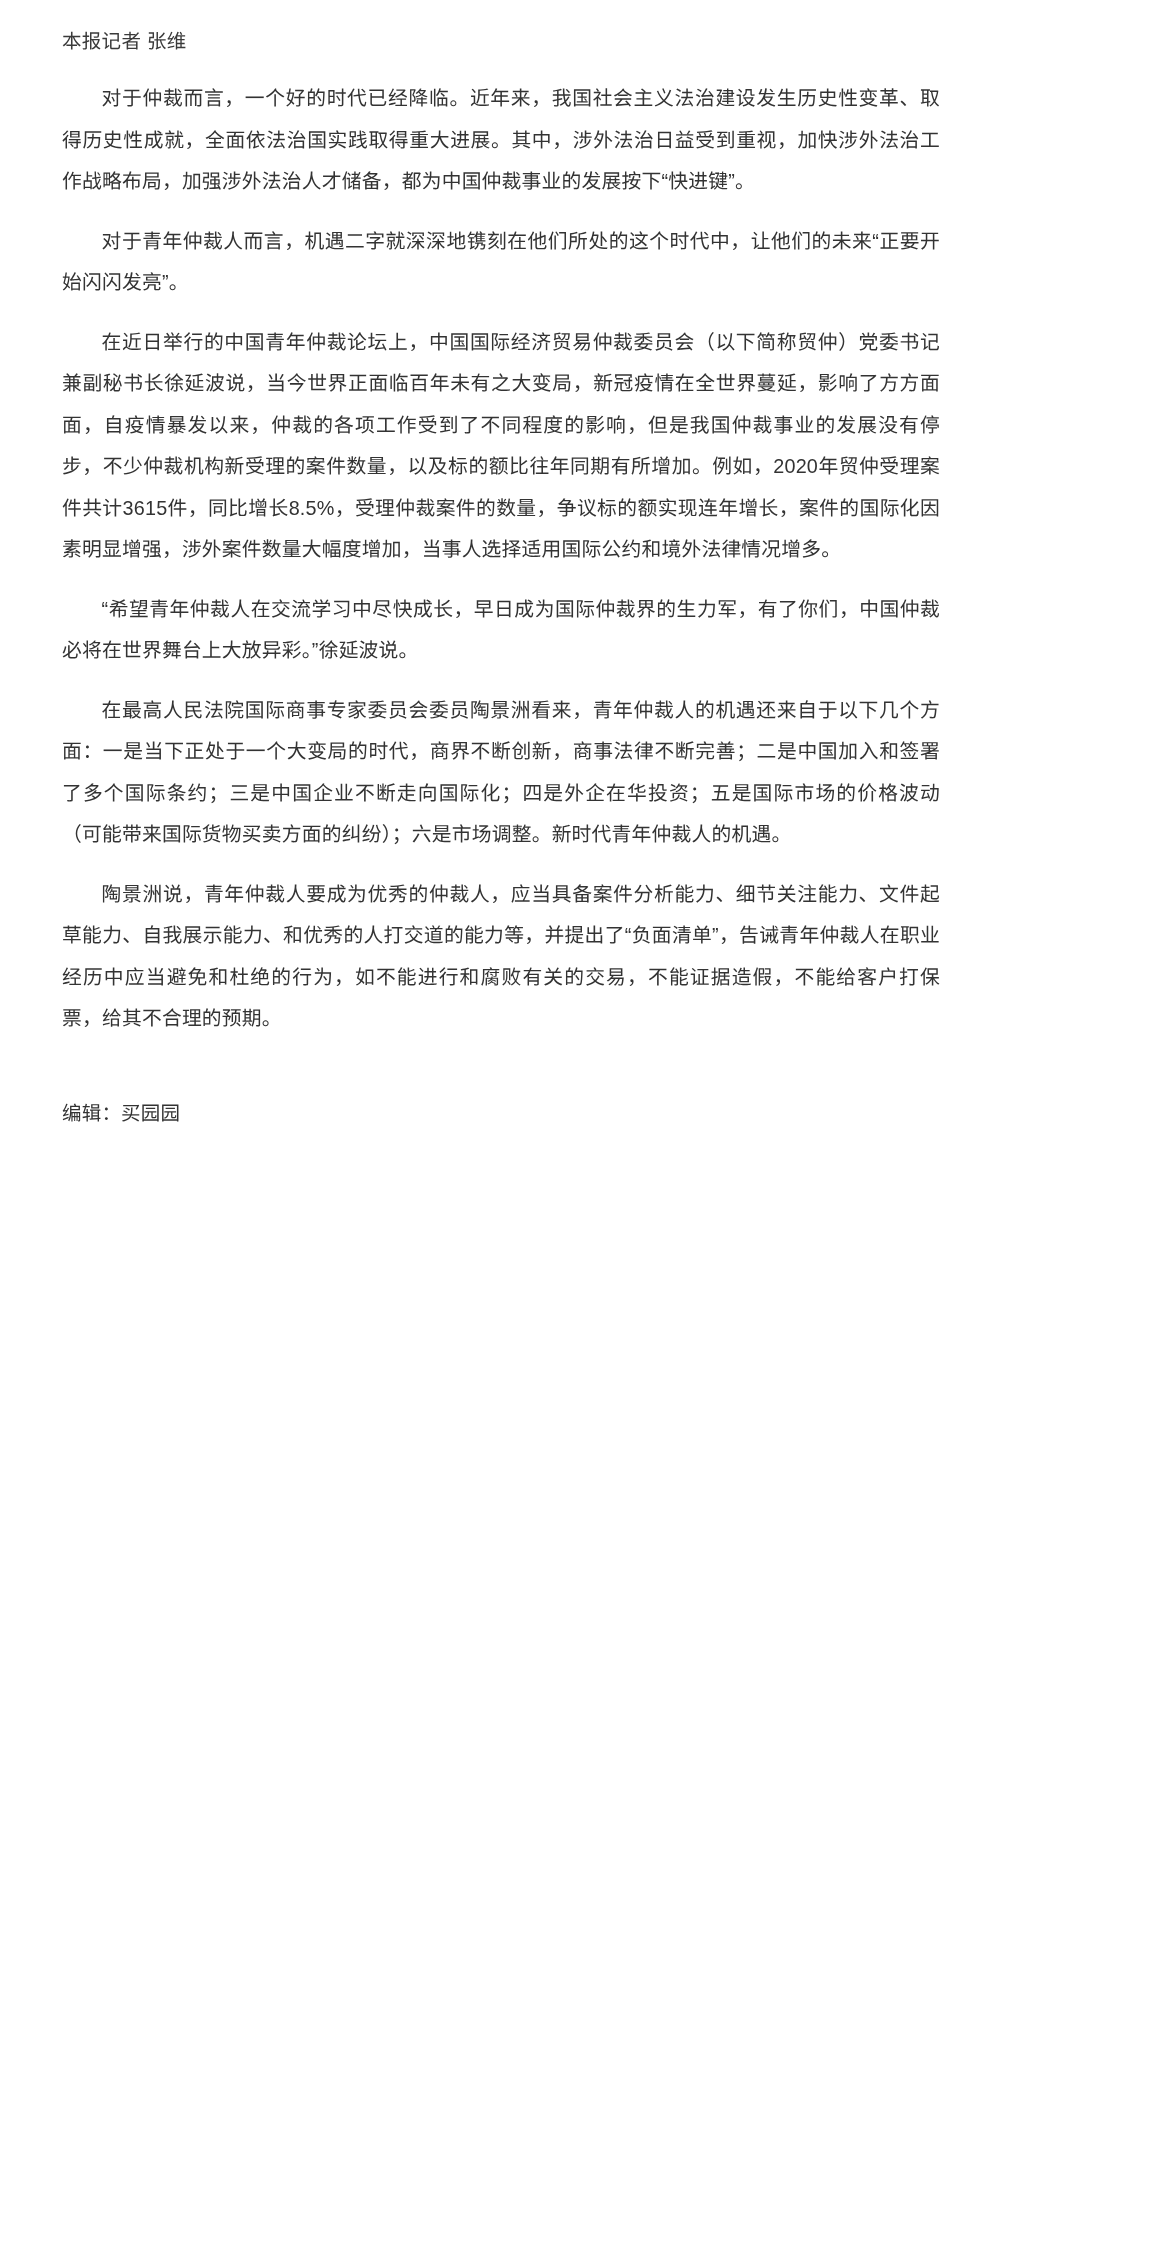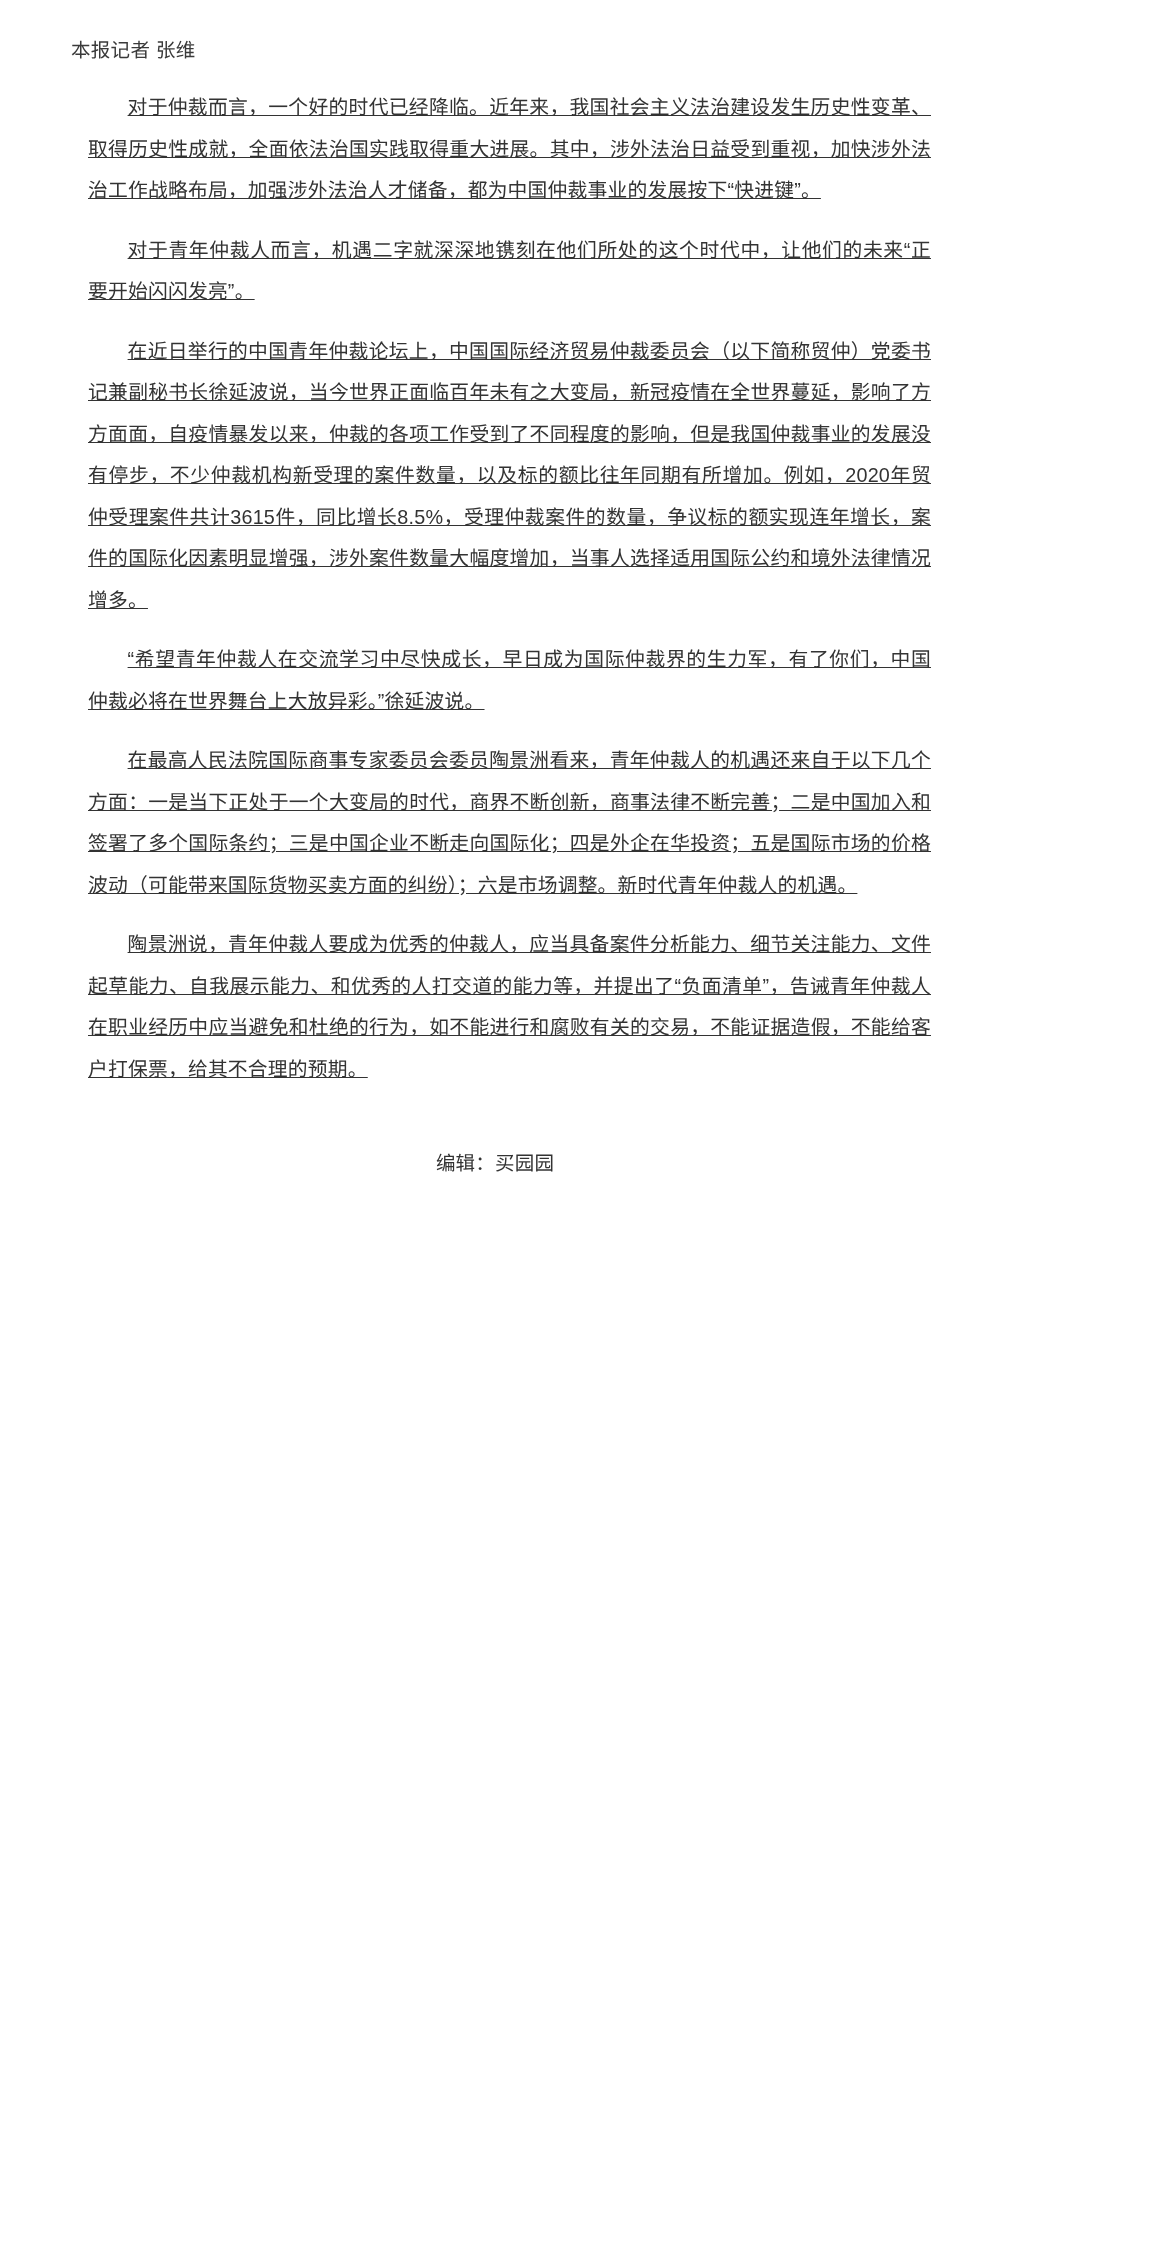--- a/index.html
+++ b/index.html
@@ -13,55 +13,54 @@
     min-height: 2262px;
     font-family: "Liberation Sans", "DejaVu Sans", sans-serif;
     color: #333333;
     -webkit-font-smoothing: antialiased;
   }
   .page {
     width: 978px;
     min-height: 2262px;
     box-sizing: border-box;
     background: #ffffff;
-    padding: 9px;
+    padding: 0;
     position: relative;
   }
   .article {
     box-sizing: border-box;
     padding: 14px 38px 0 62px;
   }
   .byline {
     font-size: 19.5px;
     line-height: 30px;
     color: #3a3a3a;
     letter-spacing: 0.3px;
     margin: 12px 0 22px 0;
     text-align: left;
   }
   .body-text p {
     font-size: 19.8px;
     line-height: 41.5px;
     color: #333333;
-    margin: 0 0 18px 17px;
+    margin: 0 0 18px 0;
     text-align: justify;
     text-justify: inter-ideograph;
     text-indent: 2em;
     letter-spacing: 0.2px;
     word-break: break-all;
-    text-decoration: underline;
   }
   .body-text p.no-indent-quote {
     text-indent: 2em;
   }
   .editor-line {
     font-size: 19.5px;
     line-height: 34px;
     color: #333333;
-    text-align: center;
+    text-align: left;
     margin: 56px 12px 0 0;
     letter-spacing: 0.2px;
   }
 </style>
 </head>
 <body>
 
 <div class="page">
   <div class="article">
 

